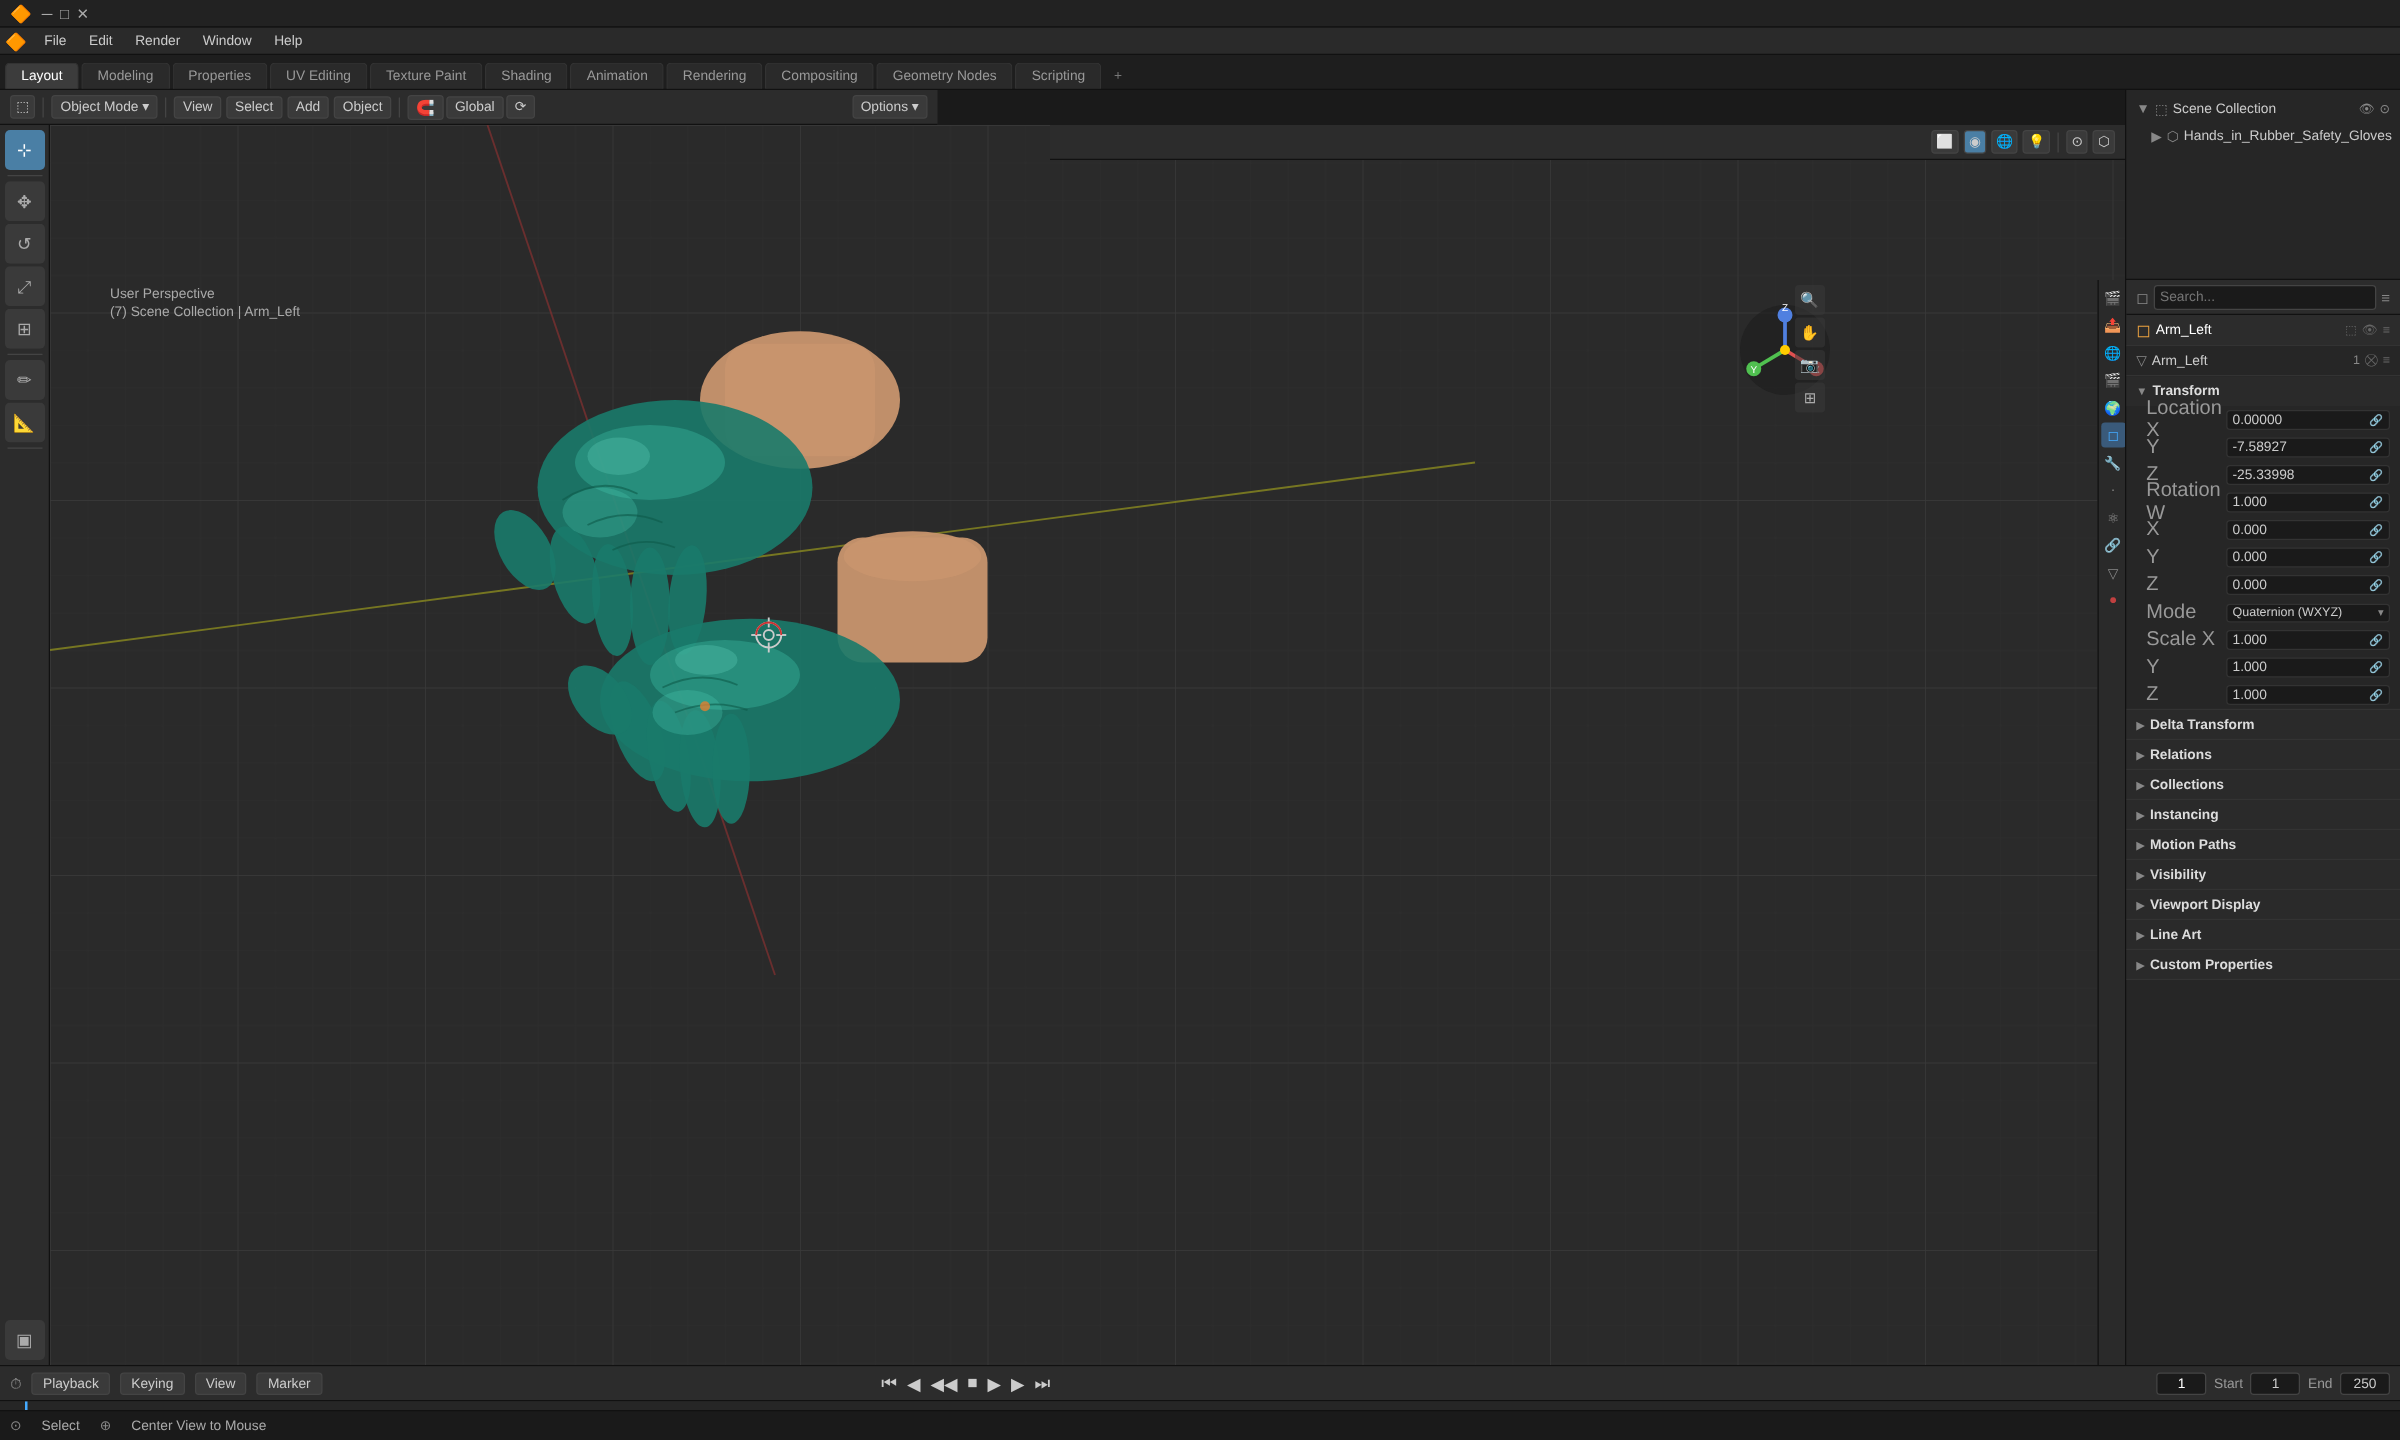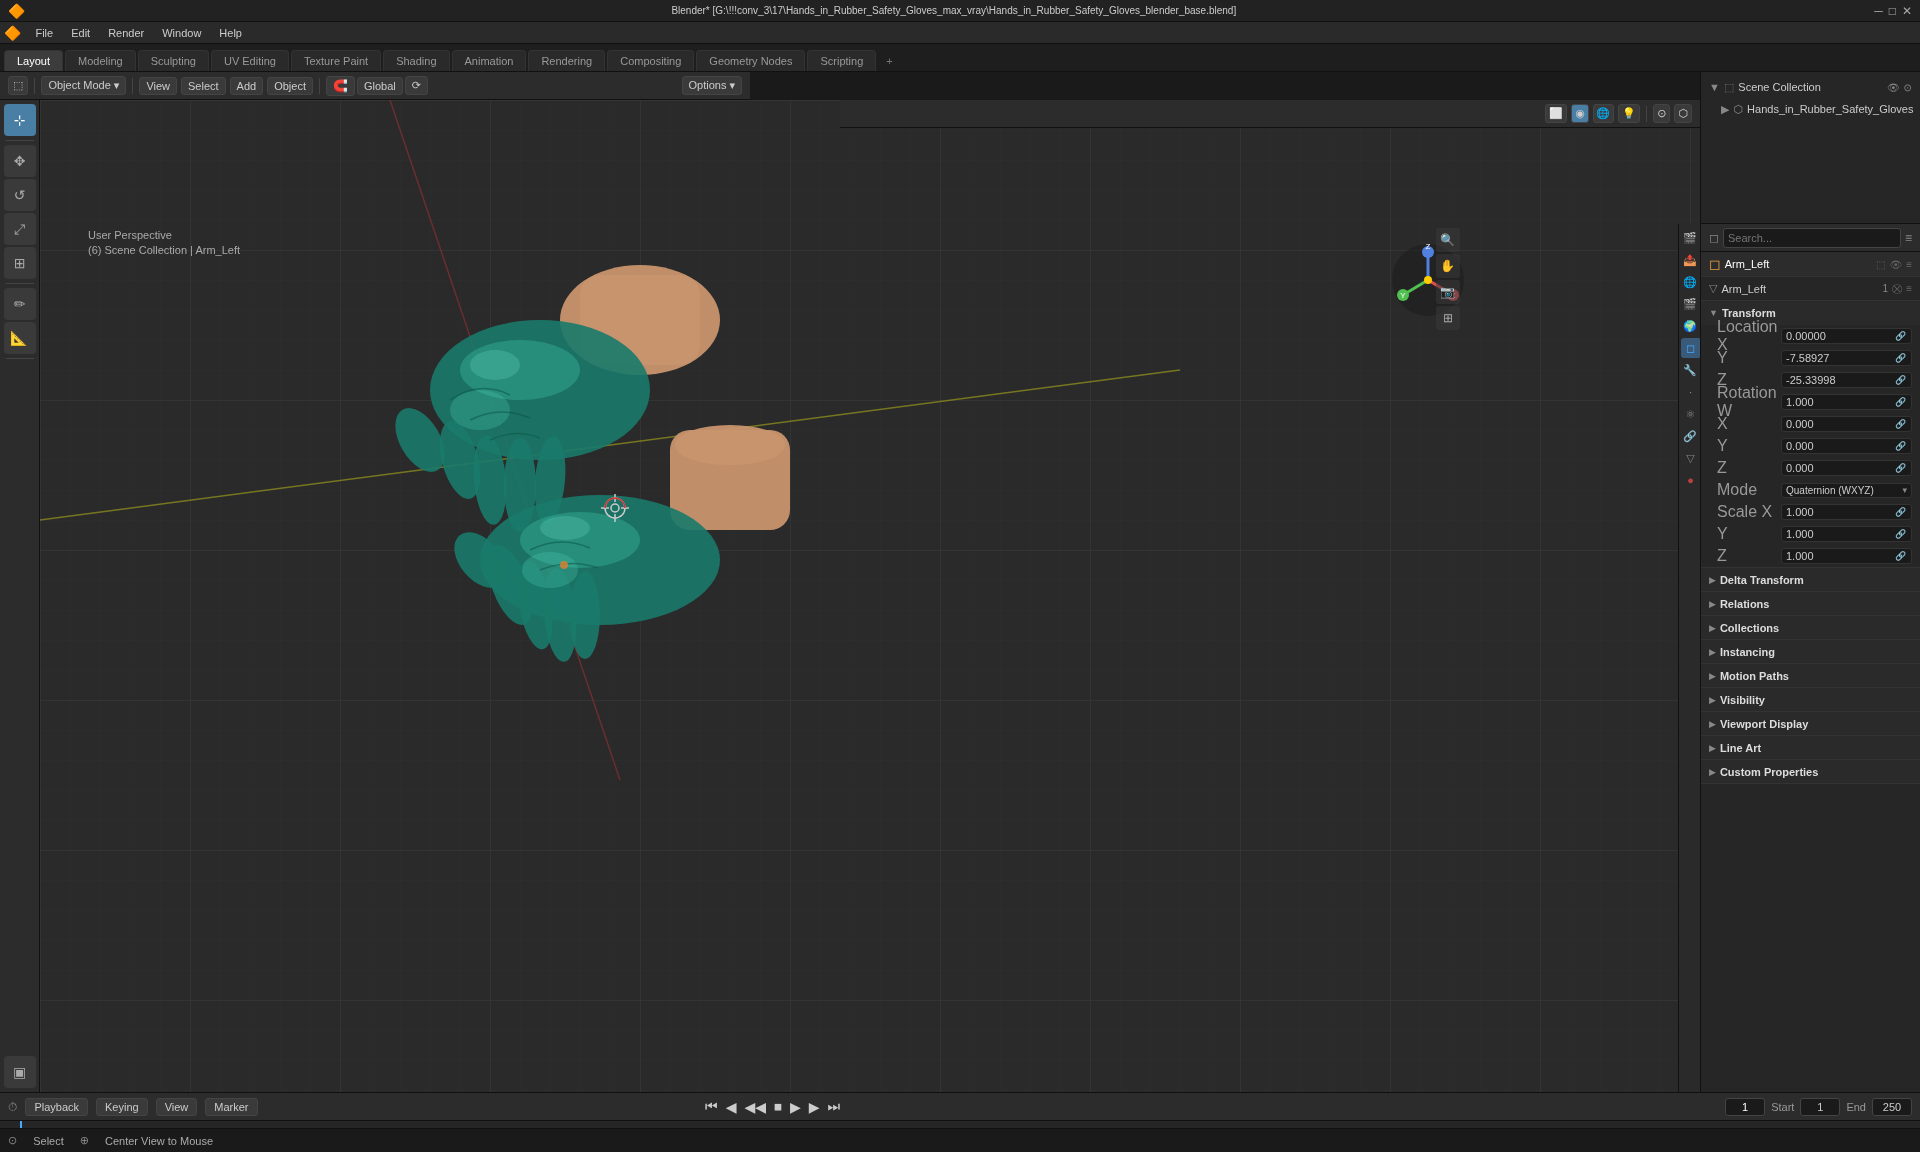--- a/index.html
+++ b/index.html
@@ -495,41 +495,40 @@
       top: 0; left: 0; right: 0; bottom: 0;
       width: 100%;
       height: 100%;
     }
   </style>
 </head>
 <body>
 
 <div id="title-bar">
   <span style="margin-right:8px;font-size:14px;">🔶</span>
-  <span style="font-size:10px;flex:1;text-align:center;overflow:hidden;white-space:nowrap;text-overflow:ellipsis;">Blender* [G:\!!!conv_3\17\Hands_in_Rubber_Safety_Gloves_max_vray\Hands_in_Rubber_Safety_Gloves_blender_base.blend]</span>
   <div style="display:flex;gap:6px;align-items:center;">
     <span style="cursor:pointer;color:#aaa;font-size:12px;">─</span>
     <span style="cursor:pointer;color:#aaa;font-size:12px;">□</span>
     <span style="cursor:pointer;color:#aaa;font-size:12px;">✕</span>
   </div>
 </div>
 
 <div id="menu-bar">
   <span style="font-size:14px;margin-right:4px;">🔶</span>
   <span class="menu-item">File</span>
   <span class="menu-item">Edit</span>
   <span class="menu-item">Render</span>
   <span class="menu-item">Window</span>
   <span class="menu-item">Help</span>
 </div>
 
 <div id="workspace-tabs">
   <div class="ws-tab active">Layout</div>
   <div class="ws-tab">Modeling</div>
-  <div class="ws-tab">Sculpting</div>
+  <div class="ws-tab">Properties</div>
   <div class="ws-tab">UV Editing</div>
   <div class="ws-tab">Texture Paint</div>
   <div class="ws-tab">Shading</div>
   <div class="ws-tab">Animation</div>
   <div class="ws-tab">Rendering</div>
   <div class="ws-tab">Compositing</div>
   <div class="ws-tab">Geometry Nodes</div>
   <div class="ws-tab">Scripting</div>
   <div class="ws-tab-plus">+</div>
 </div>
@@ -659,21 +658,21 @@
       <line x1="0" y1="6" x2="0" y2="14" stroke="#cccccc" stroke-width="1.5"></line>
 
       <path d="M -10 0 A 10 10 0 0 1 10 0" stroke="#cc3333" stroke-width="1.5" fill="none"></path>
     </g>
 
     <circle cx="524" cy="465" r="4" fill="#e08030" opacity="0.8"></circle>
   </svg>
 
   <div id="viewport-info">
     <div style="color:#aaa;font-size:11px;">User Perspective</div>
-    <div style="color:#aaa;font-size:11px;">(6) Scene Collection | Arm_Left</div>
+    <div style="color:#aaa;font-size:11px;">(7) Scene Collection | Arm_Left</div>
   </div>
 
   <div id="gizmo-widget">
     <svg width="80" height="80" xmlns="http://www.w3.org/2000/svg">
 
       <circle cx="40" cy="40" r="36" fill="#1a1a1a" opacity="0.5"></circle>
 
       <line x1="40" y1="40" x2="40" y2="12" stroke="#5080e0" stroke-width="3"></line>
       <circle cx="40" cy="12" r="6" fill="#5080e0"></circle>
       <text x="40" y="9" fill="white" font-size="8" text-anchor="middle">Z</text>

